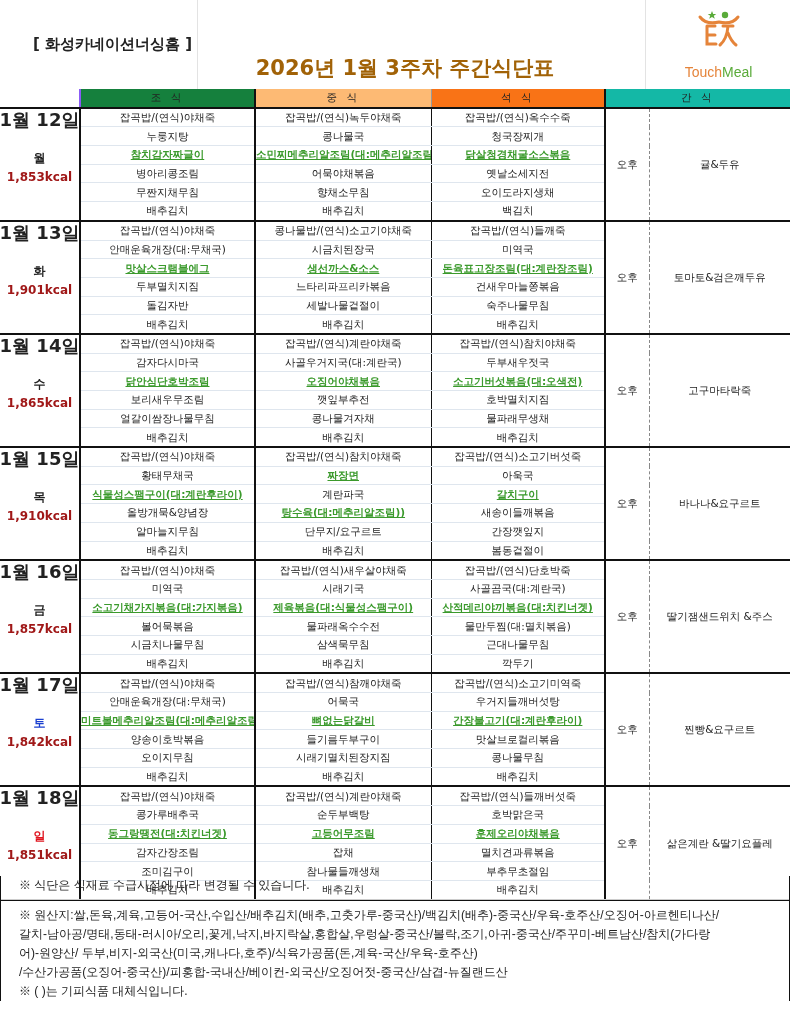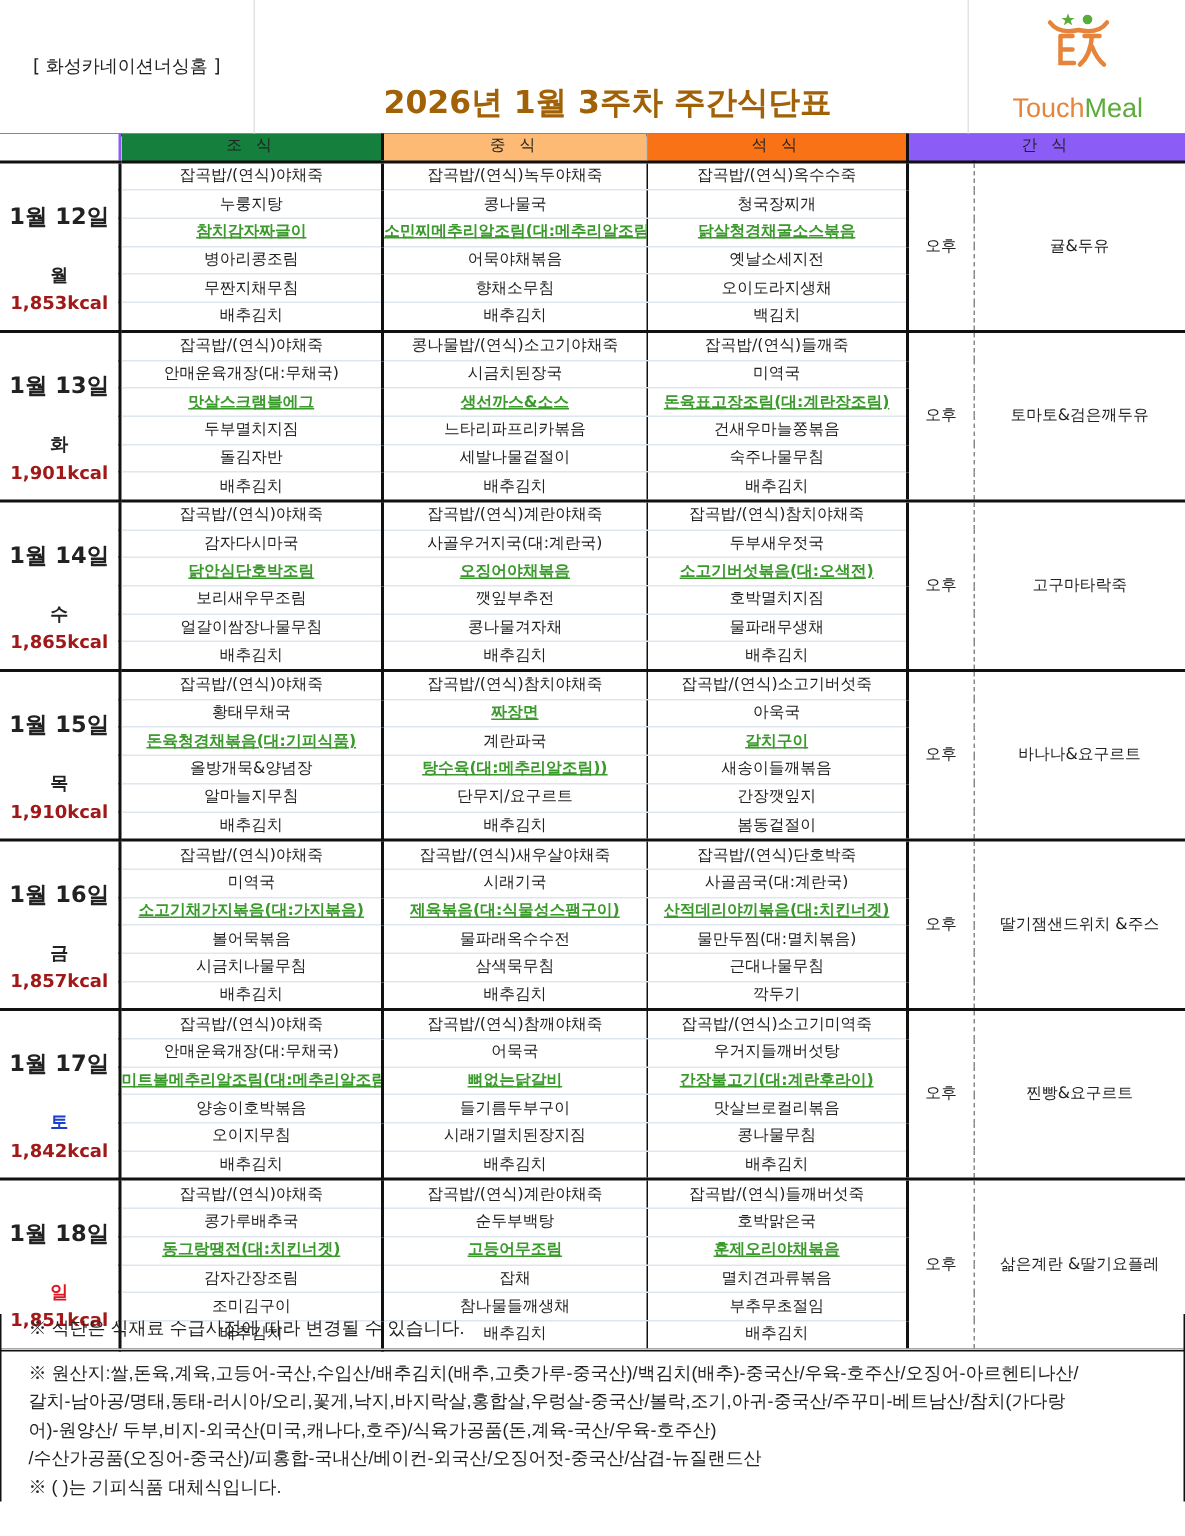--- a/index.html
+++ b/index.html
@@ -1,48 +1,48 @@
 <!DOCTYPE html>
 <html><head>
 <meta charset="utf-8">
 <style>
   html, body { margin:0; padding:0; background:#ffffff; }
   body { width:790px; height:1024px; position:relative; overflow:hidden;
          font-family:"DejaVu Sans","Liberation Sans",sans-serif; color:#222; }
   .header { position:absolute; left:0; top:0; width:790px; height:89px; border-bottom:2px solid #111; }
   .hdr-facility { position:absolute; left:0; top:0; width:169px; height:89px; display:flex; align-items:center; justify-content:center;
-      font-size:12px; font-weight:normal; border-right:1px solid #e3e3e3; }
+      font-size:15px; font-weight:bold; border-right:1px solid #e3e3e3;padding-left:28px; }
   .hdr-title { position:absolute; left:169px; top:16px; width:260px; height:104px; display:flex; align-items:center; justify-content:center;
       font-size:21px; font-weight:bold; color:#a16207; white-space:nowrap; }
   .hdr-logo { position:absolute; left:645px; top:0; width:145px; height:89px; border-left:1px solid #e3e3e3; display:flex; flex-direction:column; align-items:center; justify-content:center; }
   .logo-mark { width:46px; height:40px; }
-  .logo-text { font-family:"Liberation Sans",sans-serif; font-size:18px; margin-top:15px; }
+  .logo-text { font-family:"Liberation Sans",sans-serif; font-size:14px; margin-top:15px; }
   .logo-text .t1 { color:#e5843a; }
   .logo-text .t2 { color:#5aab3a; }
 
   table.menu { position:absolute; left:0; top:89px; width:790px; border-collapse:collapse; table-layout:fixed; }
   table.menu td, table.menu th { padding:0; text-align:center; font-size:10.5px; height:17.7px; line-height:17px; white-space:nowrap; overflow:hidden; }
   th.colh { font-weight:normal; font-size:12px; height:26px; border-bottom:2px solid #111; border-right:1px solid #999; letter-spacing:3px; }
   th.c-empty { background:#fff; }
   th.c-b { background:#15803d; border-left:2px solid #8b5cf6; }
   th.c-l { background:#fdba74; border-left:2px solid #111; }
   th.c-d { background:#f97316; border-left:1px solid #999; border-right:2px solid #111; }
-  th.c-s { background:#8b5cf6; }
+  th.c-s { background:#14b8a6; }
   td.daycell { border-right:2px solid #111; font-weight:bold; font-size:11.5px; vertical-align:top; }
   td.meal { border-bottom:1px solid #dfe6ee; }
   td.meal.last { border-bottom:2px solid #111; }
   td.b-col { border-right:2px solid #111; }
   td.l-col { border-right:1px solid #111; }
   td.d-col { border-right:2px solid #111; border-left:1px solid #111; }
   td.green { color:#3b9a2c; font-weight:bold;text-decoration:underline; }
   td.small { font-size:9px; }
   td.snack-time { border-right:1px dashed #888; border-bottom:2px solid #111; font-size:12px; }
   td.snack-item { border-bottom:2px solid #111; font-size:12px; white-space:normal; line-height:17px; }
   .day-inner { height:106px; display:flex; flex-direction:column; align-items:center; }
-  .day-date { margin-top:27px; font-size:15px; }
+  .day-date { margin-top:2px; font-size:18px; }
   .day-dow { margin-top:22px; font-size:12px; }
   .day-kcal { margin-top:2px; color:#a01818; font-size:12px; }
   .dow-sat { color:#1a3fd0; }
   .dow-sun { color:#e0141e; }
 
   .notes { position:absolute; left:0; top:876px; width:788px; border-left:1px solid #111; border-right:1px solid #111; }
   .note-line { font-family:"Liberation Sans",sans-serif; font-size:12px; line-height:19px; padding-left:18px; color:#222; }
   .notes-sep { border-top:1px solid #ccc; margin-top:4px; padding-top:6px; }
 </style>
 </head>
@@ -214,21 +214,21 @@
         <td class="meal d-col">잡곡밥/(연식)소고기버섯죽</td>
         <td rowspan="6" class="snack-time">오후</td>
         <td rowspan="6" class="snack-item">바나나&amp;요구르트</td>
       </tr>
       <tr>
         <td class="meal b-col">황태무채국</td>
         <td class="meal l-col green">짜장면</td>
         <td class="meal d-col">아욱국</td>
       </tr>
       <tr>
-        <td class="meal b-col green">돈육청경채볶음(대:기피식품)</td>
+        <td class="meal b-col green">식물성스팸구이(대:계란후라이)</td>
         <td class="meal l-col">계란파국</td>
         <td class="meal d-col green">갈치구이</td>
       </tr>
       <tr>
         <td class="meal b-col">올방개묵&amp;양념장</td>
         <td class="meal l-col green">탕수육(대:메추리알조림))</td>
         <td class="meal d-col">새송이들깨볶음</td>
       </tr>
       <tr>
         <td class="meal b-col">알마늘지무침</td>

